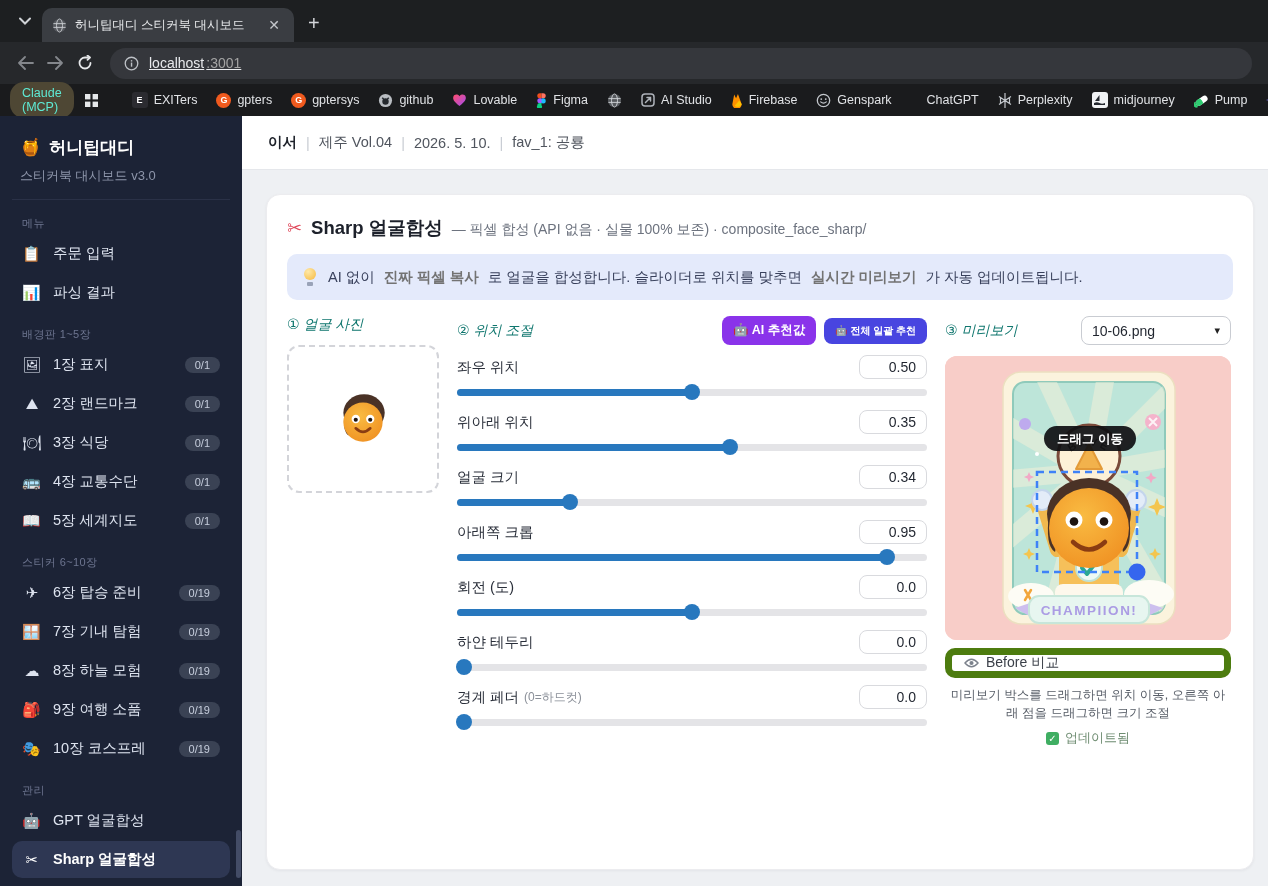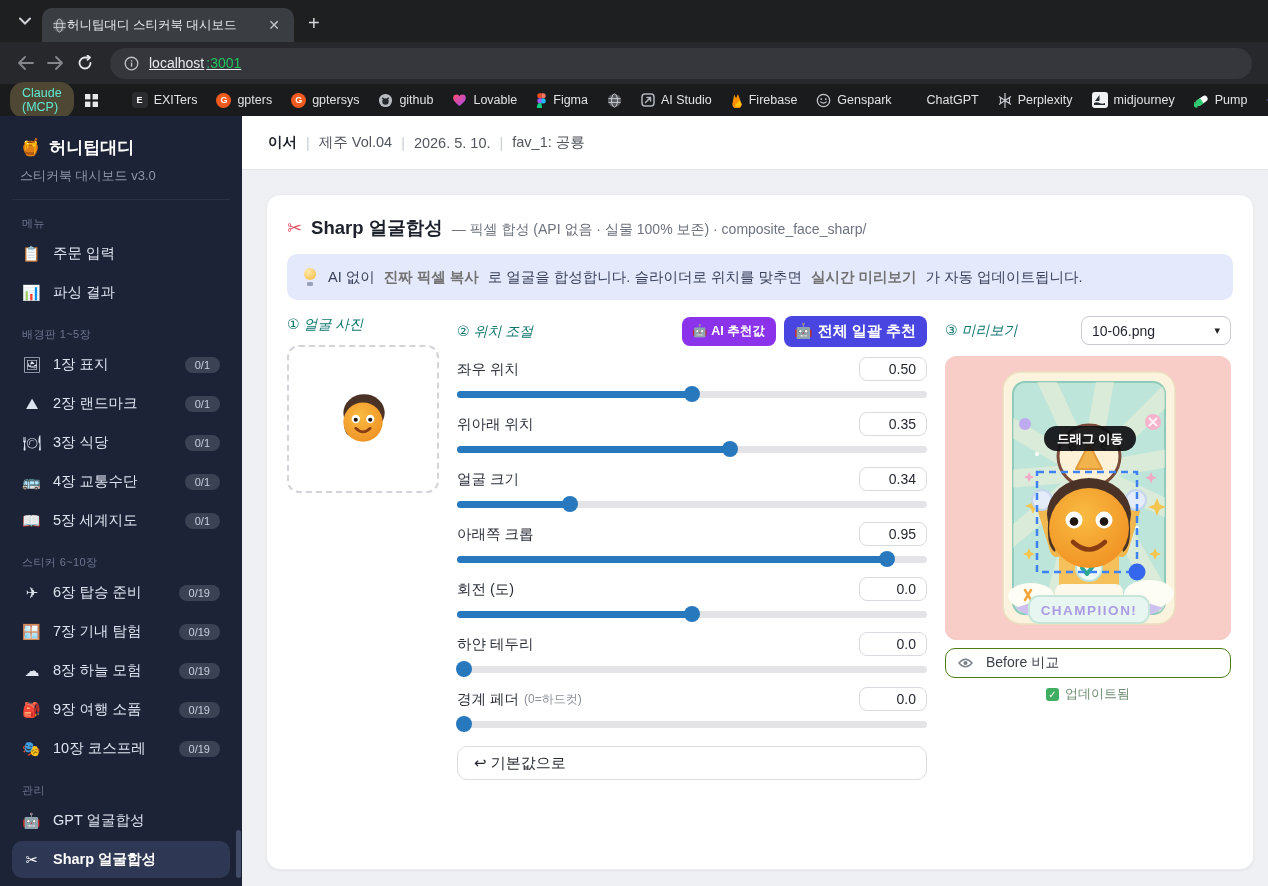--- a/index.html
+++ b/index.html
@@ -3,28 +3,28 @@
 <meta charset="utf-8">
 <style>
   html,body{margin:0;padding:0;}
   body{width:1268px;height:886px;overflow:hidden;background:#eef0f3;
        font-family:"Liberation Sans","DejaVu Sans",sans-serif;-webkit-font-smoothing:antialiased;}
   .screen{width:1268px;height:886px;display:flex;flex-direction:column;}
 
   
   .tabbar{height:42px;background:#1d1f21;display:flex;align-items:flex-end;flex:none;}
   .tab-search{width:26px;height:26px;margin:0 4px 8px 12px;display:flex;align-items:center;justify-content:center;color:#cfd2d6;font-size:12px;border-radius:6px;}
-  .tab{height:34px;width:232px;background:#3a3d42;border-radius:10px 10px 0 0;display:flex;align-items:center;padding:0 10px;gap:0;color:#e7e9eb;font-size:12.5px;}
+  .tab{height:34px;width:232px;background:#3a3d42;border-radius:10px 10px 0 0;display:flex;align-items:center;padding:0 10px;gap:8px;color:#e7e9eb;font-size:12.5px;}
   .tab-title{white-space:nowrap;overflow:hidden;flex:1;}
   .tab-close{color:#c4c7cb;font-size:14px;line-height:1;padding:2px 4px;border-radius:4px;}
   .newtab{color:#d4d6da;font-size:20px;margin:0 0 9px 14px;line-height:1;}
   .toolbar{height:42px;background:#26282b;display:flex;align-items:center;padding:0 10px;flex:none;}
   .nav-ico{width:30px;height:30px;display:flex;align-items:center;justify-content:center;border-radius:50%;}
   .omnibox{flex:1;height:31px;background:#35373c;border-radius:16px;margin-left:10px;margin-right:6px;display:flex;align-items:center;padding:0 14px;gap:10px;color:#e8eaed;font-size:14px;text-decoration:underline;}
-  .url-port{color:#22c55e;}
+  .url-port{color:#a3a3a3;}
   .bookmarks{height:32px;background:#1a1b1d;display:flex;align-items:center;padding:0 10px;color:#e0e2e5;font-size:12.5px;flex:none;}
   .bm{display:flex;align-items:center;gap:6px;margin-right:19px;white-space:nowrap;}
   .claude-pill{background:#4e4734;color:#5eead4;border-radius:14px;padding:4px 12px;margin-right:10px;}
   .bm-sep{width:1px;height:16px;background:#44474c;margin:0 12px 0 2px;}
   .favsq{width:16px;height:16px;border-radius:3px;display:flex;align-items:center;justify-content:center;font-size:9px;font-weight:bold;}
   .favcirc{width:15px;height:15px;border-radius:50%;display:flex;align-items:center;justify-content:center;font-size:9px;font-weight:bold;color:#fff;}
   .bm-chatgpt{margin-left:16px;}
   .bm-star{margin-left:auto;margin-right:4px;}
 
   
@@ -58,39 +58,39 @@
   .bulb .base{width:6px;height:4px;background:#9aa3b8;position:absolute;bottom:0;left:4px;border-radius:1px;}
 
   .cols{display:flex;gap:18px;margin-top:16px;}
   .col-title{font-size:14px;color:#0f766e;font-style:italic;}
   .col1{width:152px;flex:none;}
   .face-box{width:148px;height:144px;border:2px dashed #d3d4d9;border-radius:12px;margin-top:11px;display:flex;align-items:center;justify-content:center;background:#fff;}
   .col2{width:470px;flex:none;}
   .col2-head{display:flex;align-items:center;gap:8px;}
   .col2-head .col-title{margin-right:auto;}
   .btn-ai{background:#8a33ea;color:#fff;border:none;border-radius:8px;font-size:12.5px;font-weight:bold;padding:6px 11px;font-family:inherit;}
-  .btn-batch{background:#4845e0;color:#fff;border:none;border-radius:8px;font-size:15px;font-weight:bold;padding:6px 11px;font-family:inherit;}
+  .btn-batch{background:#4845e0;color:#fff;border:none;border-radius:8px;font-size:10px;font-weight:bold;padding:6px 11px;font-family:inherit;}
   .sl-block{margin-top:9px;}
   .sl-head{display:flex;align-items:center;height:26px;}
   .sl-label{font-size:14.5px;color:#2a2f3a;}
   .sl-sub{font-size:12px;color:#8a8f98;margin-left:5px;}
   .sl-value{margin-left:auto;width:46px;height:22px;border:1px solid #d9dade;border-radius:8px;padding:0 10px;display:flex;align-items:center;justify-content:flex-end;font-size:14px;color:#1f242e;background:#fff;}
   .sl-track{position:relative;height:16px;margin-top:4px;}
   .sl-rail{position:absolute;left:0;right:0;top:5px;height:7px;border-radius:4px;background:#e4e4e7;}
   .sl-fill{position:absolute;left:0;top:5px;height:7px;border-radius:4px;background:#2878be;}
   .sl-thumb{position:absolute;top:0;width:16px;height:16px;border-radius:50%;background:#2878be;}
   .btn-reset{margin-top:14px;width:100%;height:34px;border:1px solid #dcdde1;border-radius:10px;background:#fff;font-size:15px;color:#23272f;text-align:left;padding:0 16px;font-family:inherit;}
 
   .col3{width:286px;flex:none;}
   .col3-head{display:flex;align-items:center;}
   .col3-head .col-title{margin-right:auto;}
   .file-select{width:128px;height:27px;border:1px solid #c9ccd2;border-radius:8px;background:#fff;display:flex;align-items:center;padding:0 10px;font-size:14px;color:#1f242e;}
   .file-select .chev{margin-left:auto;font-size:11px;color:#222;}
   .preview-panel{margin-top:11px;width:286px;height:284px;border-radius:12px;overflow:hidden;background:#f8cdc8;}
-  .btn-before{margin-top:8px;width:100%;height:30px;border:1px solid #4d7c0f;border-radius:10px;background:#fff;font-size:14px;color:#3a3f48;text-align:left;padding:0 12px;display:flex;align-items:center;gap:13px;font-family:inherit;}
+  .btn-before{margin-top:8px;width:100%;height:30px;border:7px solid #4d7c0f;border-radius:10px;background:#fff;font-size:14px;color:#3a3f48;text-align:left;padding:0 12px;display:flex;align-items:center;gap:7px;font-family:inherit;}
   .help-text{margin-top:8px;font-size:12.5px;color:#565c66;text-align:center;line-height:1.45;}
   .updated{margin-top:7px;display:flex;align-items:center;justify-content:center;gap:6px;font-size:13px;color:#6f8d72;}
   .check-ic{width:13px;height:13px;background:#3fae62;border-radius:3px;color:#fff;font-size:10px;display:flex;align-items:center;justify-content:center;}
 </style>
 </head>
 <body>
 
 <div class="screen">
 
   <div class="tabbar">
@@ -492,21 +492,20 @@
                   <span class="sl-sub">(0=하드컷)</span>
                   <span class="sl-value">0.0</span>
                 </div>
                 <div class="sl-track">
                     <div class="sl-rail"></div>
                     <div class="sl-fill" style="width: 1.5%;"></div>
                     <div class="sl-thumb" style="left: calc(1.5% - 8px);"></div>
                   </div>
               </div>
 
-              <button class="btn-reset"><span>↩</span> <span>기본값으로</span></button>
             </div>
 
             <div class="col3">
               <div class="col3-head">
                 <span class="col-title">③ 미리보기</span>
                 <span class="file-select">
                   <span>10-06.png</span>
                   <span class="chev">▾</span>
                 </span>
               </div>
@@ -607,20 +606,21 @@
                 </svg>
               </div>
 
               <button class="btn-before">
                 <svg width="15" height="10" viewBox="0 0 16 10">
                     <path d="M1 5 Q8 -3 15 5 Q8 13 1 5Z" fill="none" stroke="#7c828c" stroke-width="1.4"></path>
                     <circle cx="8" cy="5" r="2.2" fill="#7c828c"></circle>
                   </svg>
                 <span>Before 비교</span>
               </button>
+              <div class="help-text">미리보기 박스를 드래그하면 위치 이동, 오른쪽 아래 점을 드래그하면 크기 조절</div>
               <div class="updated">
                 <span class="check-ic">✓</span>
                 <span>업데이트됨</span>
               </div>
             </div>
           </div>
 
         </div>
       </div>
     </div>

